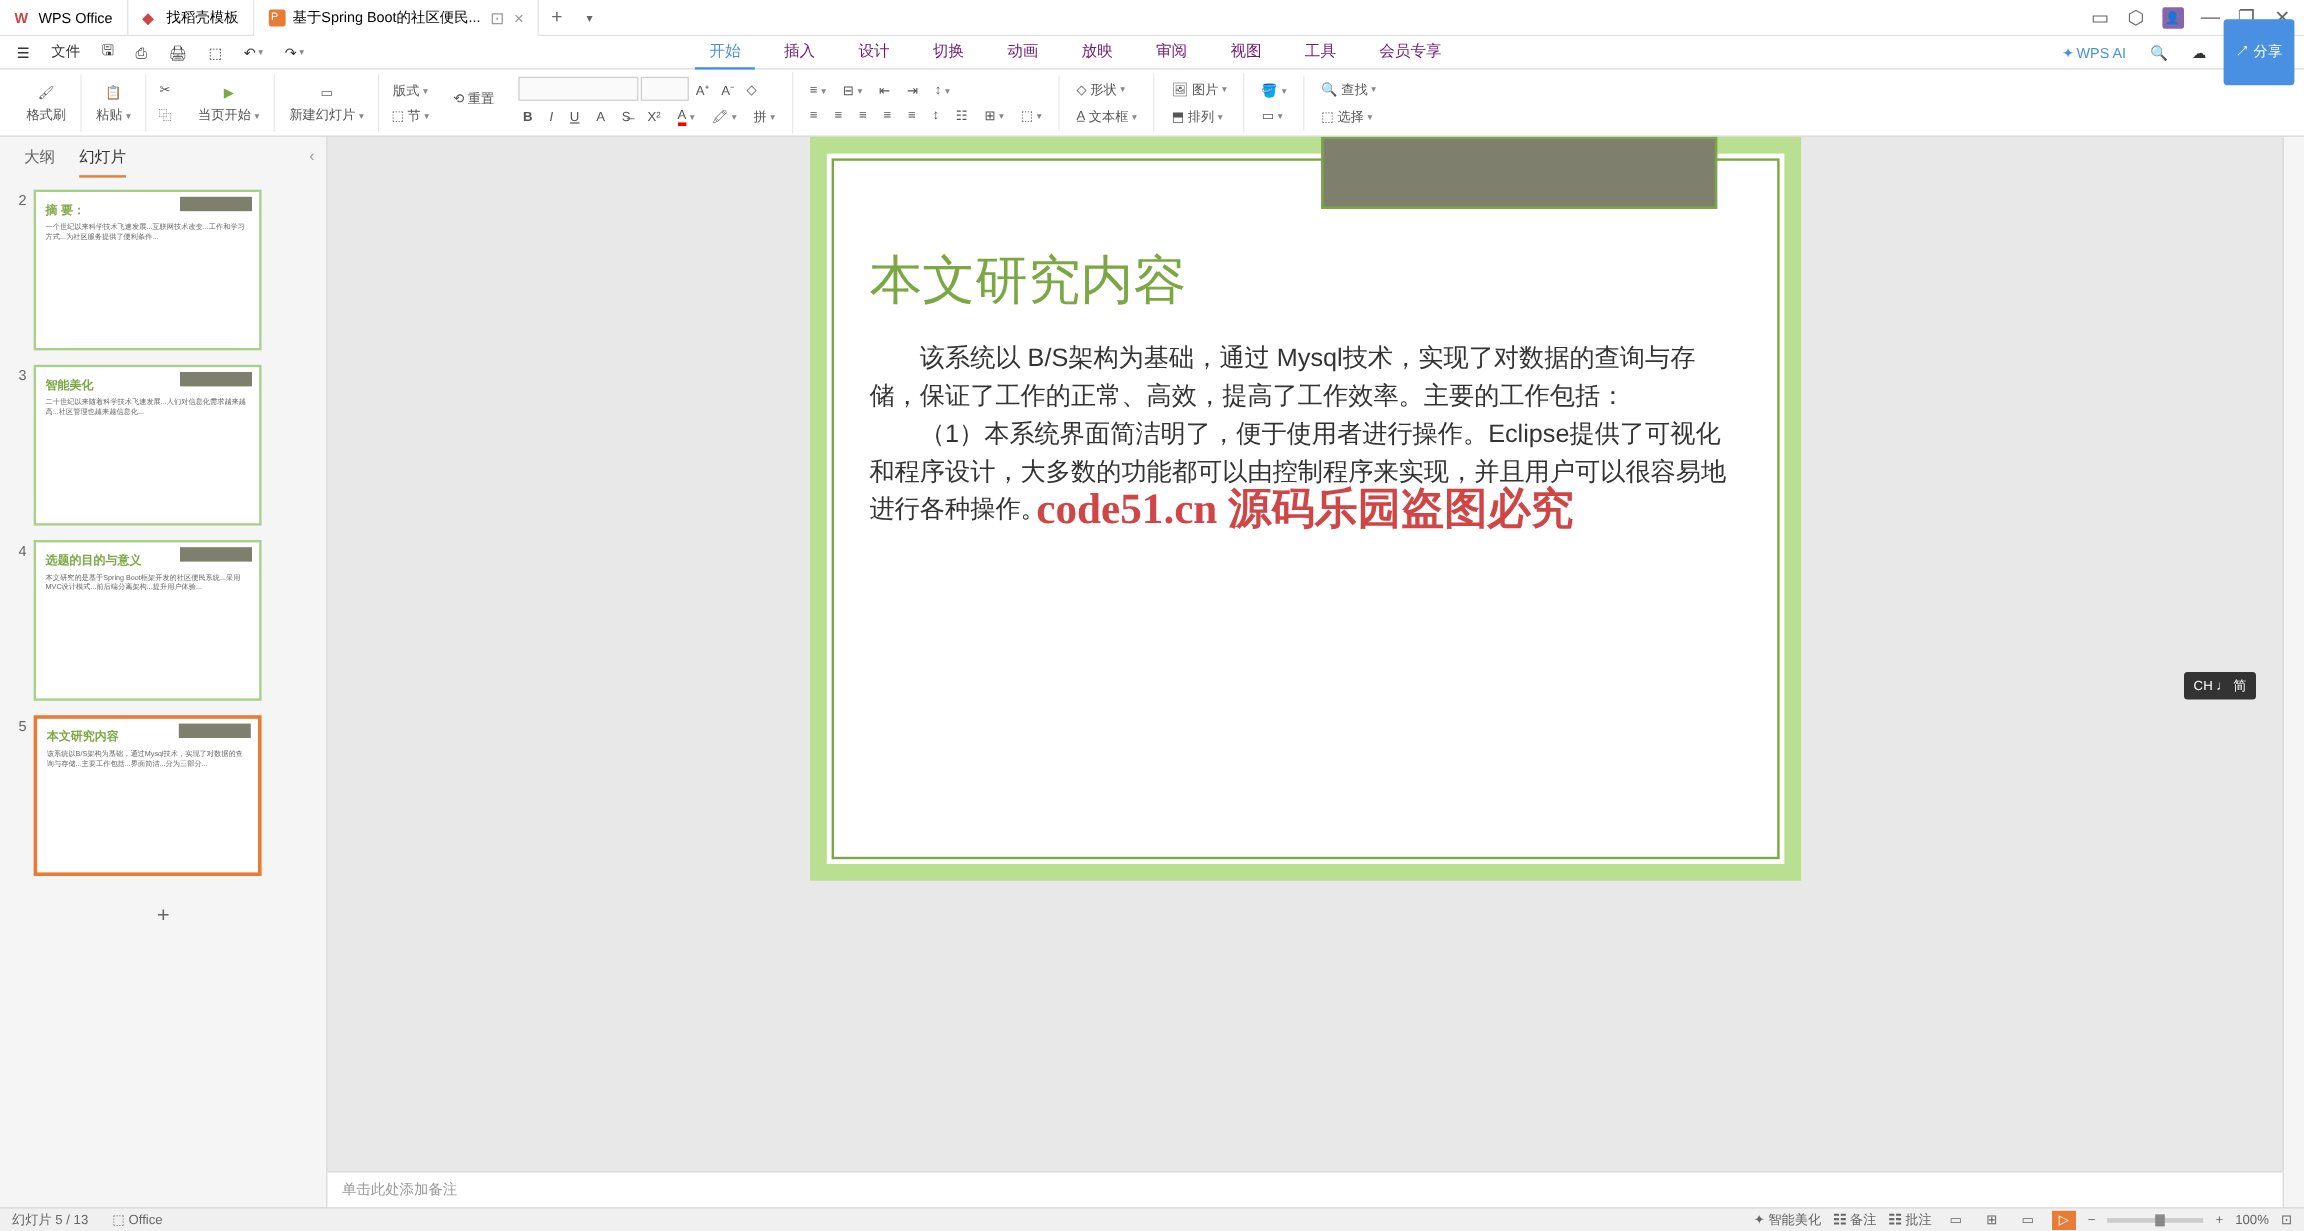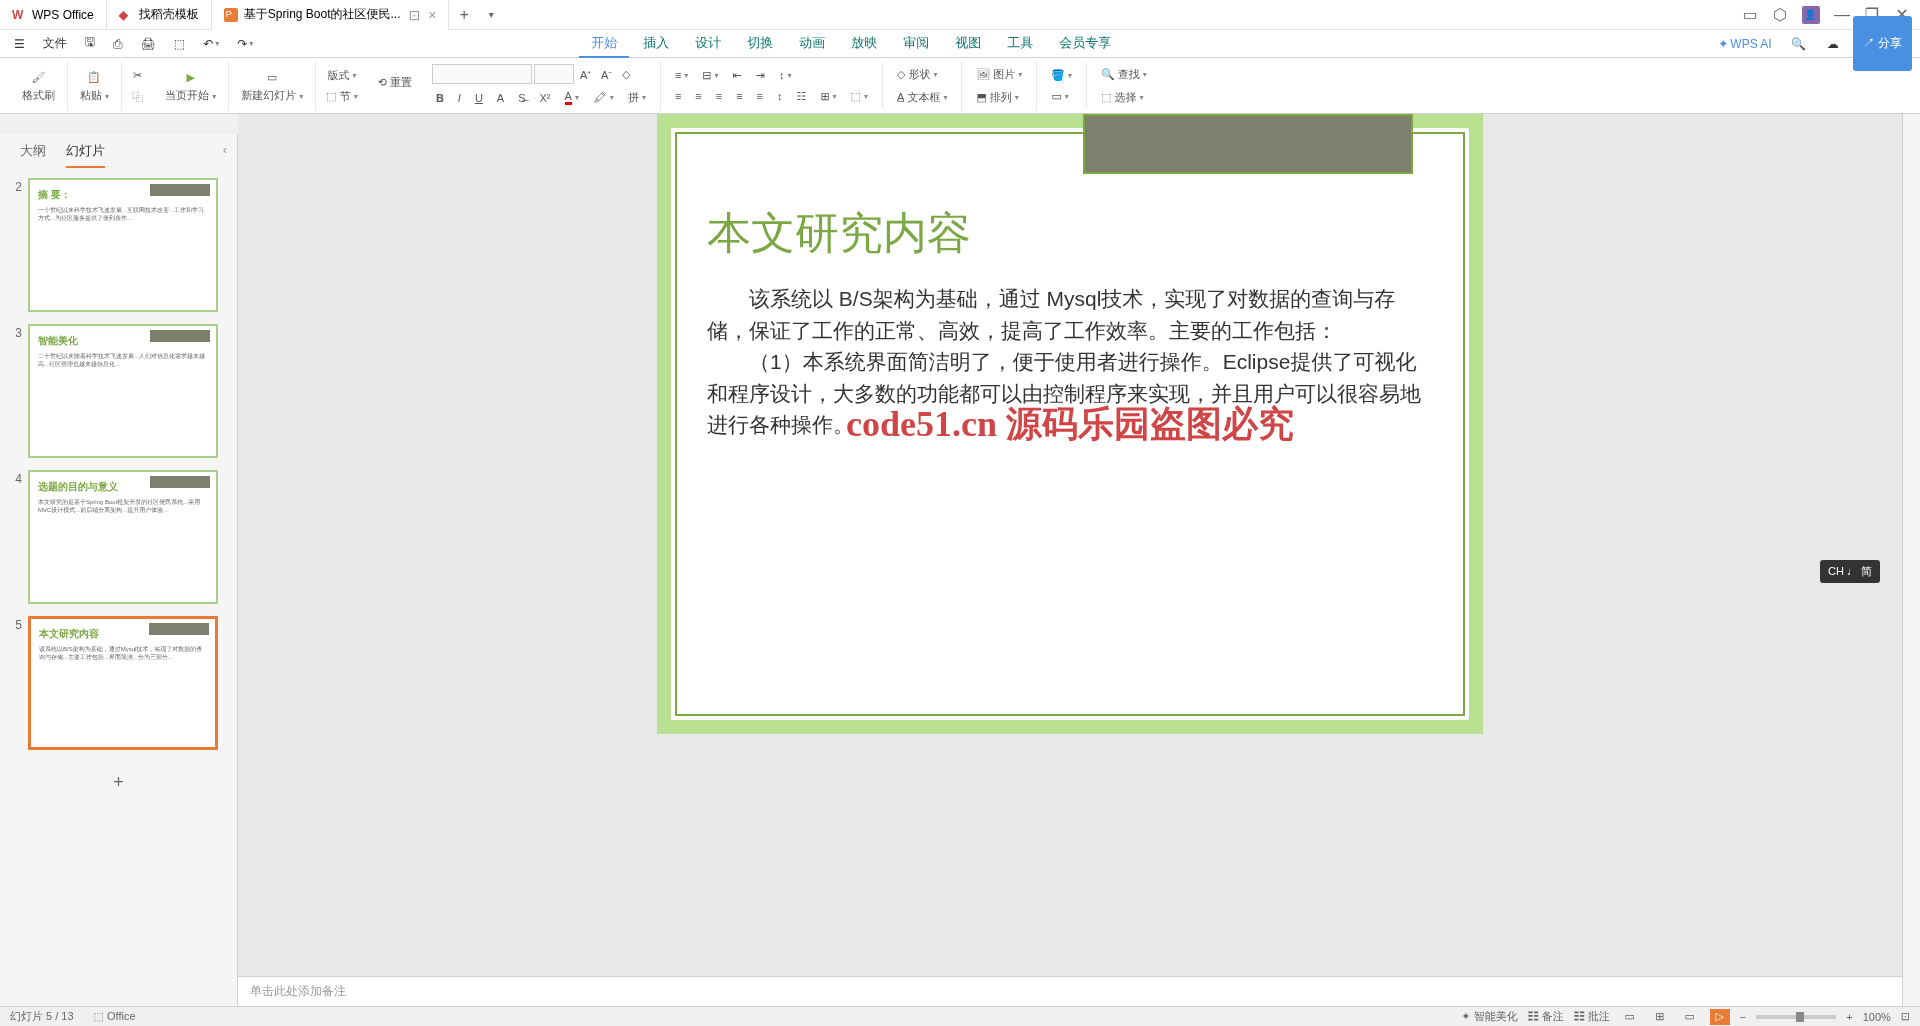--- a/index.html
+++ b/index.html
@@ -12,40 +12,40 @@
 .tab-icon { width: 14px; height: 14px; margin-right: 6px; }
 .tab-close { margin-left: 8px; color: #999; font-size: 14px; }
 .tab-add { padding: 0 10px; color: #666; font-size: 16px; }
 .titlebar-right { margin-left: auto; display: flex; align-items: center; gap: 14px; padding-right: 10px; }
 .win-btn { width: 16px; height: 16px; display: flex; align-items: center; justify-content: center; color: #666; cursor: pointer; }
 
 
 .menubar { height: 28px; background: #fff; display: flex; align-items: center; padding: 0 8px; border-bottom: 1px solid #d0d0d0; }
 .menu-left { display: flex; align-items: center; gap: 6px; }
 .menu-btn { padding: 2px 6px; font-size: 12px; color: #333; cursor: pointer; display: flex; align-items: center; gap: 2px; }
-.menu-tabs { display: flex; margin-left: 320px; gap: 2px; }
-.menu-tab { padding: 4px 12px; font-size: 13px; color: #0f766e; cursor: pointer; }
+.menu-tabs { display: flex; margin-left: 320px; gap: 12px; }
+.menu-tab { padding: 4px 12px; font-size: 13px; color: #701a75; cursor: pointer; }
 .menu-tab.active { color: #4a90e2; border-bottom: 2px solid #4a90e2; }
 .menu-right { margin-left: auto; display: flex; align-items: center; gap: 8px; }
 .share-btn { background: #4a90e2; color: #fff; padding: 19px 10px; border-radius: 3px; font-size: 12px; }
 
 
 .ribbon { height: 56px; background: #fff; display: flex; align-items: center; padding: 0 10px; border-bottom: 1px solid #d0d0d0; }
 .ribbon-group { display: flex; flex-direction: column; align-items: center; padding: 0 8px; border-right: 1px solid #e8e8e8; height: 48px; justify-content: center; }
 .ribbon-group-row { display: flex; align-items: center; gap: 6px; padding: 0 6px; }
 .ribbon-btn { display: flex; flex-direction: column; align-items: center; font-size: 11px; color: #555; cursor: pointer; padding: 2px 4px; gap: 2px; }
 .ribbon-icon { width: 18px; height: 18px; display: flex; align-items: center; justify-content: center; color: #666; }
 .ribbon-small { display: flex; align-items: center; font-size: 11px; color: #555; cursor: pointer; padding: 2px 4px; gap: 3px; white-space: nowrap; }
 .dropdown-arrow { font-size: 8px; color: #888; }
 
 
 .main { display: flex; height: calc(100vh - 134px); }
 
 
-.sidepanel { width: 238px; background: #f5f5f5; border-right: 1px solid #d0d0d0; display: flex; flex-direction: column; margin-top: 20px; }
+.sidepanel { width: 273px; background: #f5f5f5; border-right: 1px solid #d0d0d0; display: flex; flex-direction: column; }
 .side-tabs { display: flex; padding: 8px 20px 0; gap: 20px; font-size: 13px; position: relative; }
 .side-tab { padding-bottom: 6px; cursor: pointer; color: #666; }
 .side-tab.active { color: #333; border-bottom: 2px solid #e87b35; }
 .side-collapse { position: absolute; right: 10px; top: 8px; color: #999; cursor: pointer; }
 .thumbs { flex: 1; overflow-y: auto; padding: 10px 8px; }
 .thumb-row { display: flex; align-items: flex-start; margin-bottom: 12px; }
 .thumb-num { width: 20px; font-size: 12px; color: #666; text-align: right; padding-right: 6px; padding-top: 2px; }
 .thumb { width: 190px; height: 134px; background: #fff; border: 2px solid #a8d08d; position: relative; cursor: pointer; padding: 8px; overflow: hidden; }
 .thumb.selected { border: 3px solid #e87b35; }
 .thumb-title { font-size: 10px; color: #7ba843; font-weight: bold; margin-bottom: 4px; }

